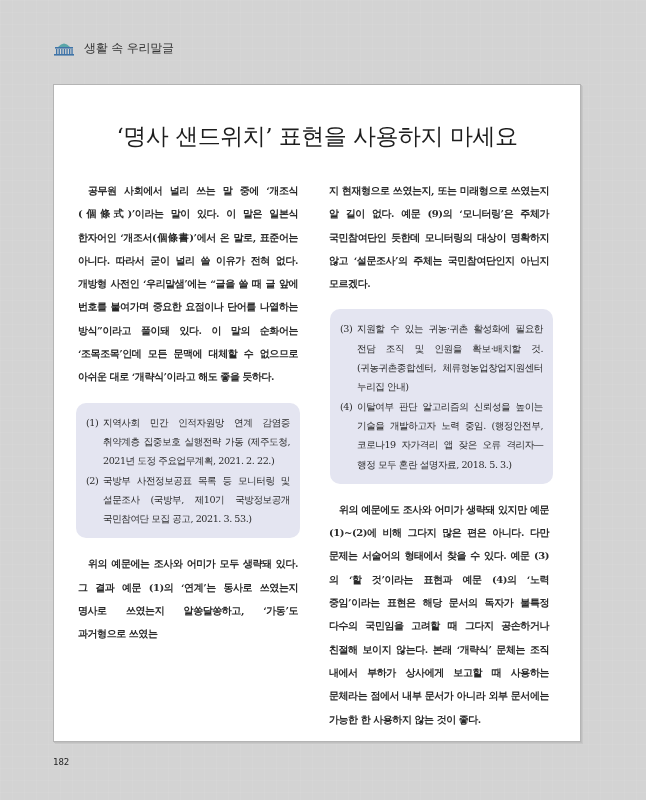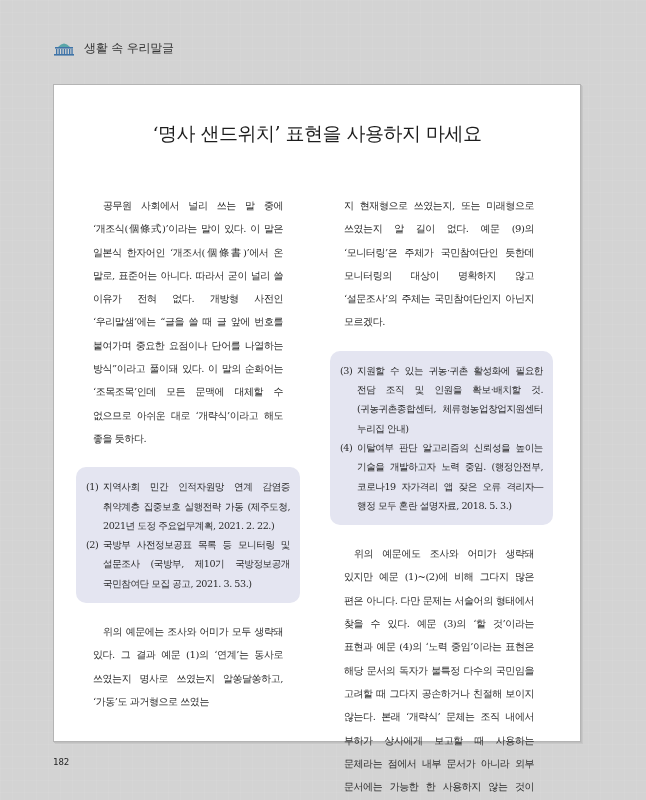--- a/index.html
+++ b/index.html
@@ -47,43 +47,44 @@
       border: 1px solid #b4b4b4;
       box-shadow: 1px 1px 0 #bfbfbf, 2px 2px 0 #c8c8c8;
     }
     .title {
       position: absolute;
       left: 0;
       right: 0;
       top: 36px;
       text-align: center;
       font-family: "DejaVu Serif", "Liberation Serif", serif;
-      font-size: 19px;
+      font-size: 23px;
       font-weight: normal;
       color: #1d1d1d;
       letter-spacing: -0.5px;
       margin: 0;
     }
     .col {
       position: absolute;
       top: 92px;
       width: 224px;
       font-family: "DejaVu Serif", "Liberation Serif", serif;
       font-size: 10px;
       line-height: 23.3px;
       color: #2a2a2a;
       letter-spacing: -0.45px;
       word-break: keep-all;
     }
     .col.left { left: 22px; }
     .col.right { left: 273px; }
     .col p {
-      margin: 17px;
+      margin: 2px;
       text-indent: 10px;
       text-align: justify;
+      font-weight: bold;
     }
     .callout {
       background: #e4e5f1;
       border-radius: 10px;
       padding: 10px 10px 10px 10px;
       margin: 14px 0 14px 0;
       font-size: 9.6px;
       line-height: 19.3px;
       letter-spacing: -0.45px;
     }

